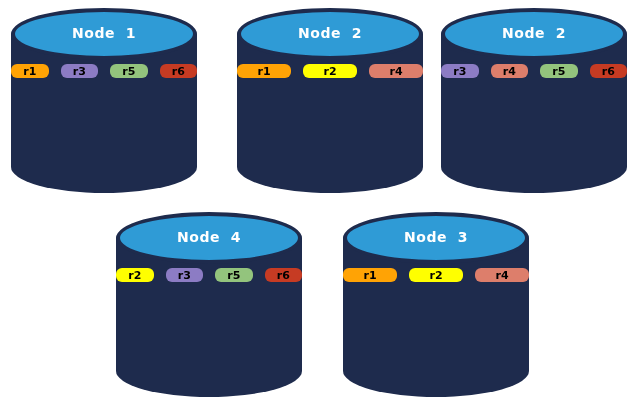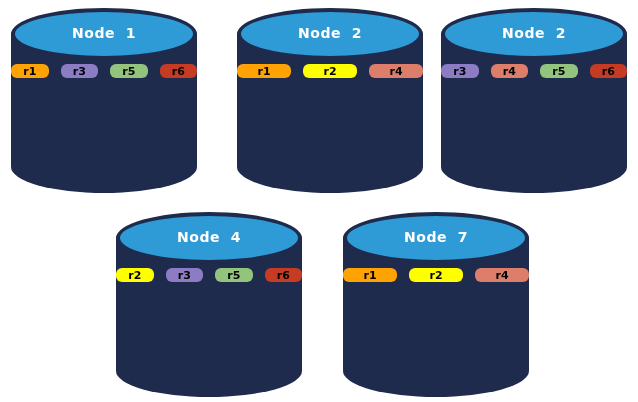--- a/index.html
+++ b/index.html
@@ -127,21 +127,21 @@
       <div class="bar" style="background: rgb(255, 255, 0);">r2</div>
       <div class="bar" style="background: rgb(140, 124, 196);">r3</div>
       <div class="bar" style="background: rgb(147, 196, 125);">r5</div>
       <div class="bar" style="background: rgb(198, 59, 35);">r6</div>
     </div>
   </div>
 
   <div class="node n5">
     <div class="cyl-body"></div>
     <div class="cyl-top">
-      <span class="node-title">Node  7</span>
+      <span class="node-title">Node  3</span>
     </div>
     <div class="bars">
       <div class="bar" style="background: rgb(255, 163, 5);">r1</div>
       <div class="bar" style="background: rgb(255, 255, 0);">r2</div>
       <div class="bar" style="background: rgb(221, 126, 107);">r4</div>
     </div>
   </div>
 
 </div>
 

